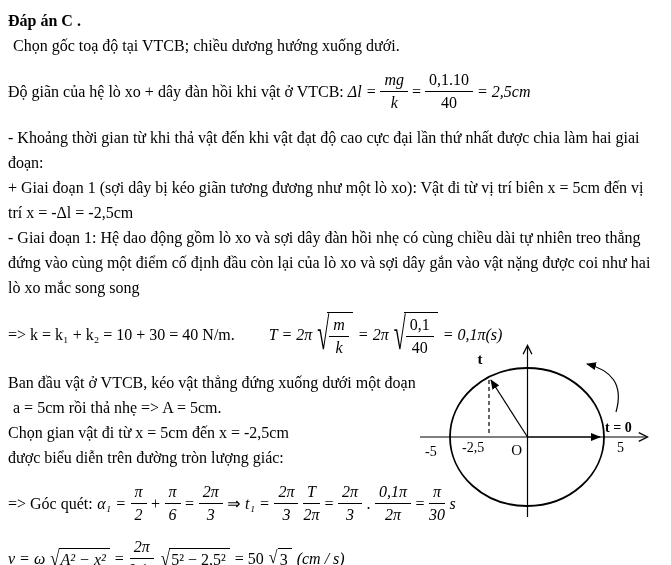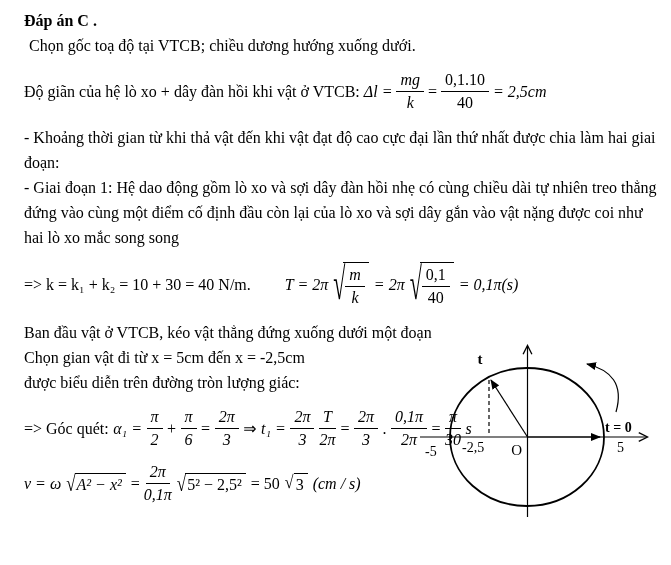--- a/index.html
+++ b/index.html
@@ -1,20 +1,20 @@
 <!DOCTYPE html>
 <html><head>
 <meta charset="utf-8">
 <style>
   html,body{margin:0;padding:0;background:#fff;}
   .page{
     position:relative;
     width:671px;height:565px;
     box-sizing:border-box;
-    padding:8px 11px 0 24px;
+    padding:8px 11px 0 8px;
     background:#fff;color:#000;
     font-family:"Liberation Serif",serif;
     font-size:16px;
     overflow:hidden;
   }
   p{margin:0;line-height:25px;}
   .b{font-weight:bold;}
   .indent{padding-left:5px;}
   .it{font-style:italic;}
   
@@ -60,20 +60,21 @@
     </span>
     <span class="tok">=</span>
     <span class="frac">
       <span class="num">0,1.10</span>
       <span class="den">40</span>
     </span>
     <span class="tok it">= 2,5cm</span>
   </div>
 
   <p>- Khoảng thời gian từ khi thả vật đến khi vật đạt độ cao cực đại lần thứ nhất được chia làm hai giai đoạn:</p>
+  <p>+ Giai đoạn 1 (sợi dây bị kéo giãn tương đương như một lò xo): Vật đi từ vị trí biên x = 5cm đến vị trí x = -Δl = -2,5cm</p>
   <p>- Giai đoạn 1: Hệ dao động gồm lò xo và sợi dây đàn hồi nhẹ có cùng chiều dài tự nhiên treo thẳng đứng vào cùng một điểm cố định đầu còn lại của lò xo và sợi dây gắn vào vật nặng được coi như hai lò xo mắc song song</p>
 
   <div class="fline">
     <span class="tok">=&gt; k = k₁ + k₂ = 10 + 30 = 40 N/m.</span>
     <span class="tok it gap-left">T = 2π</span>
     <span class="sqrt big">
       <span class="rsym">√</span>
       <span class="radicand">
         <span class="frac it">
           <span class="num">m</span>
@@ -89,20 +90,21 @@
           <span class="num">0,1</span>
           <span class="den">40</span>
         </span>
       </span>
     </span>
     <span class="tok it">= 0,1π(s)</span>
   </div>
 
   <div class="narrow">
     <p>Ban đầu vật ở VTCB, kéo vật thẳng đứng xuống dưới một đoạn</p>
+    <p class="indent">a = 5cm rồi thả nhẹ =&gt;  A = 5cm.</p>
     <p>Chọn gian vật đi từ x = 5cm đến x = -2,5cm</p>
     <p>được biểu diễn trên đường tròn lượng giác:</p>
 
     <div class="fline" style="gap:3px;justify-content:space-between;">
       <span class="tok">=&gt; Góc quét:</span>
       <span class="tok it">α₁ =</span>
       <span class="frac it">
         <span class="num">π</span>
         <span class="den">2</span>
       </span>

